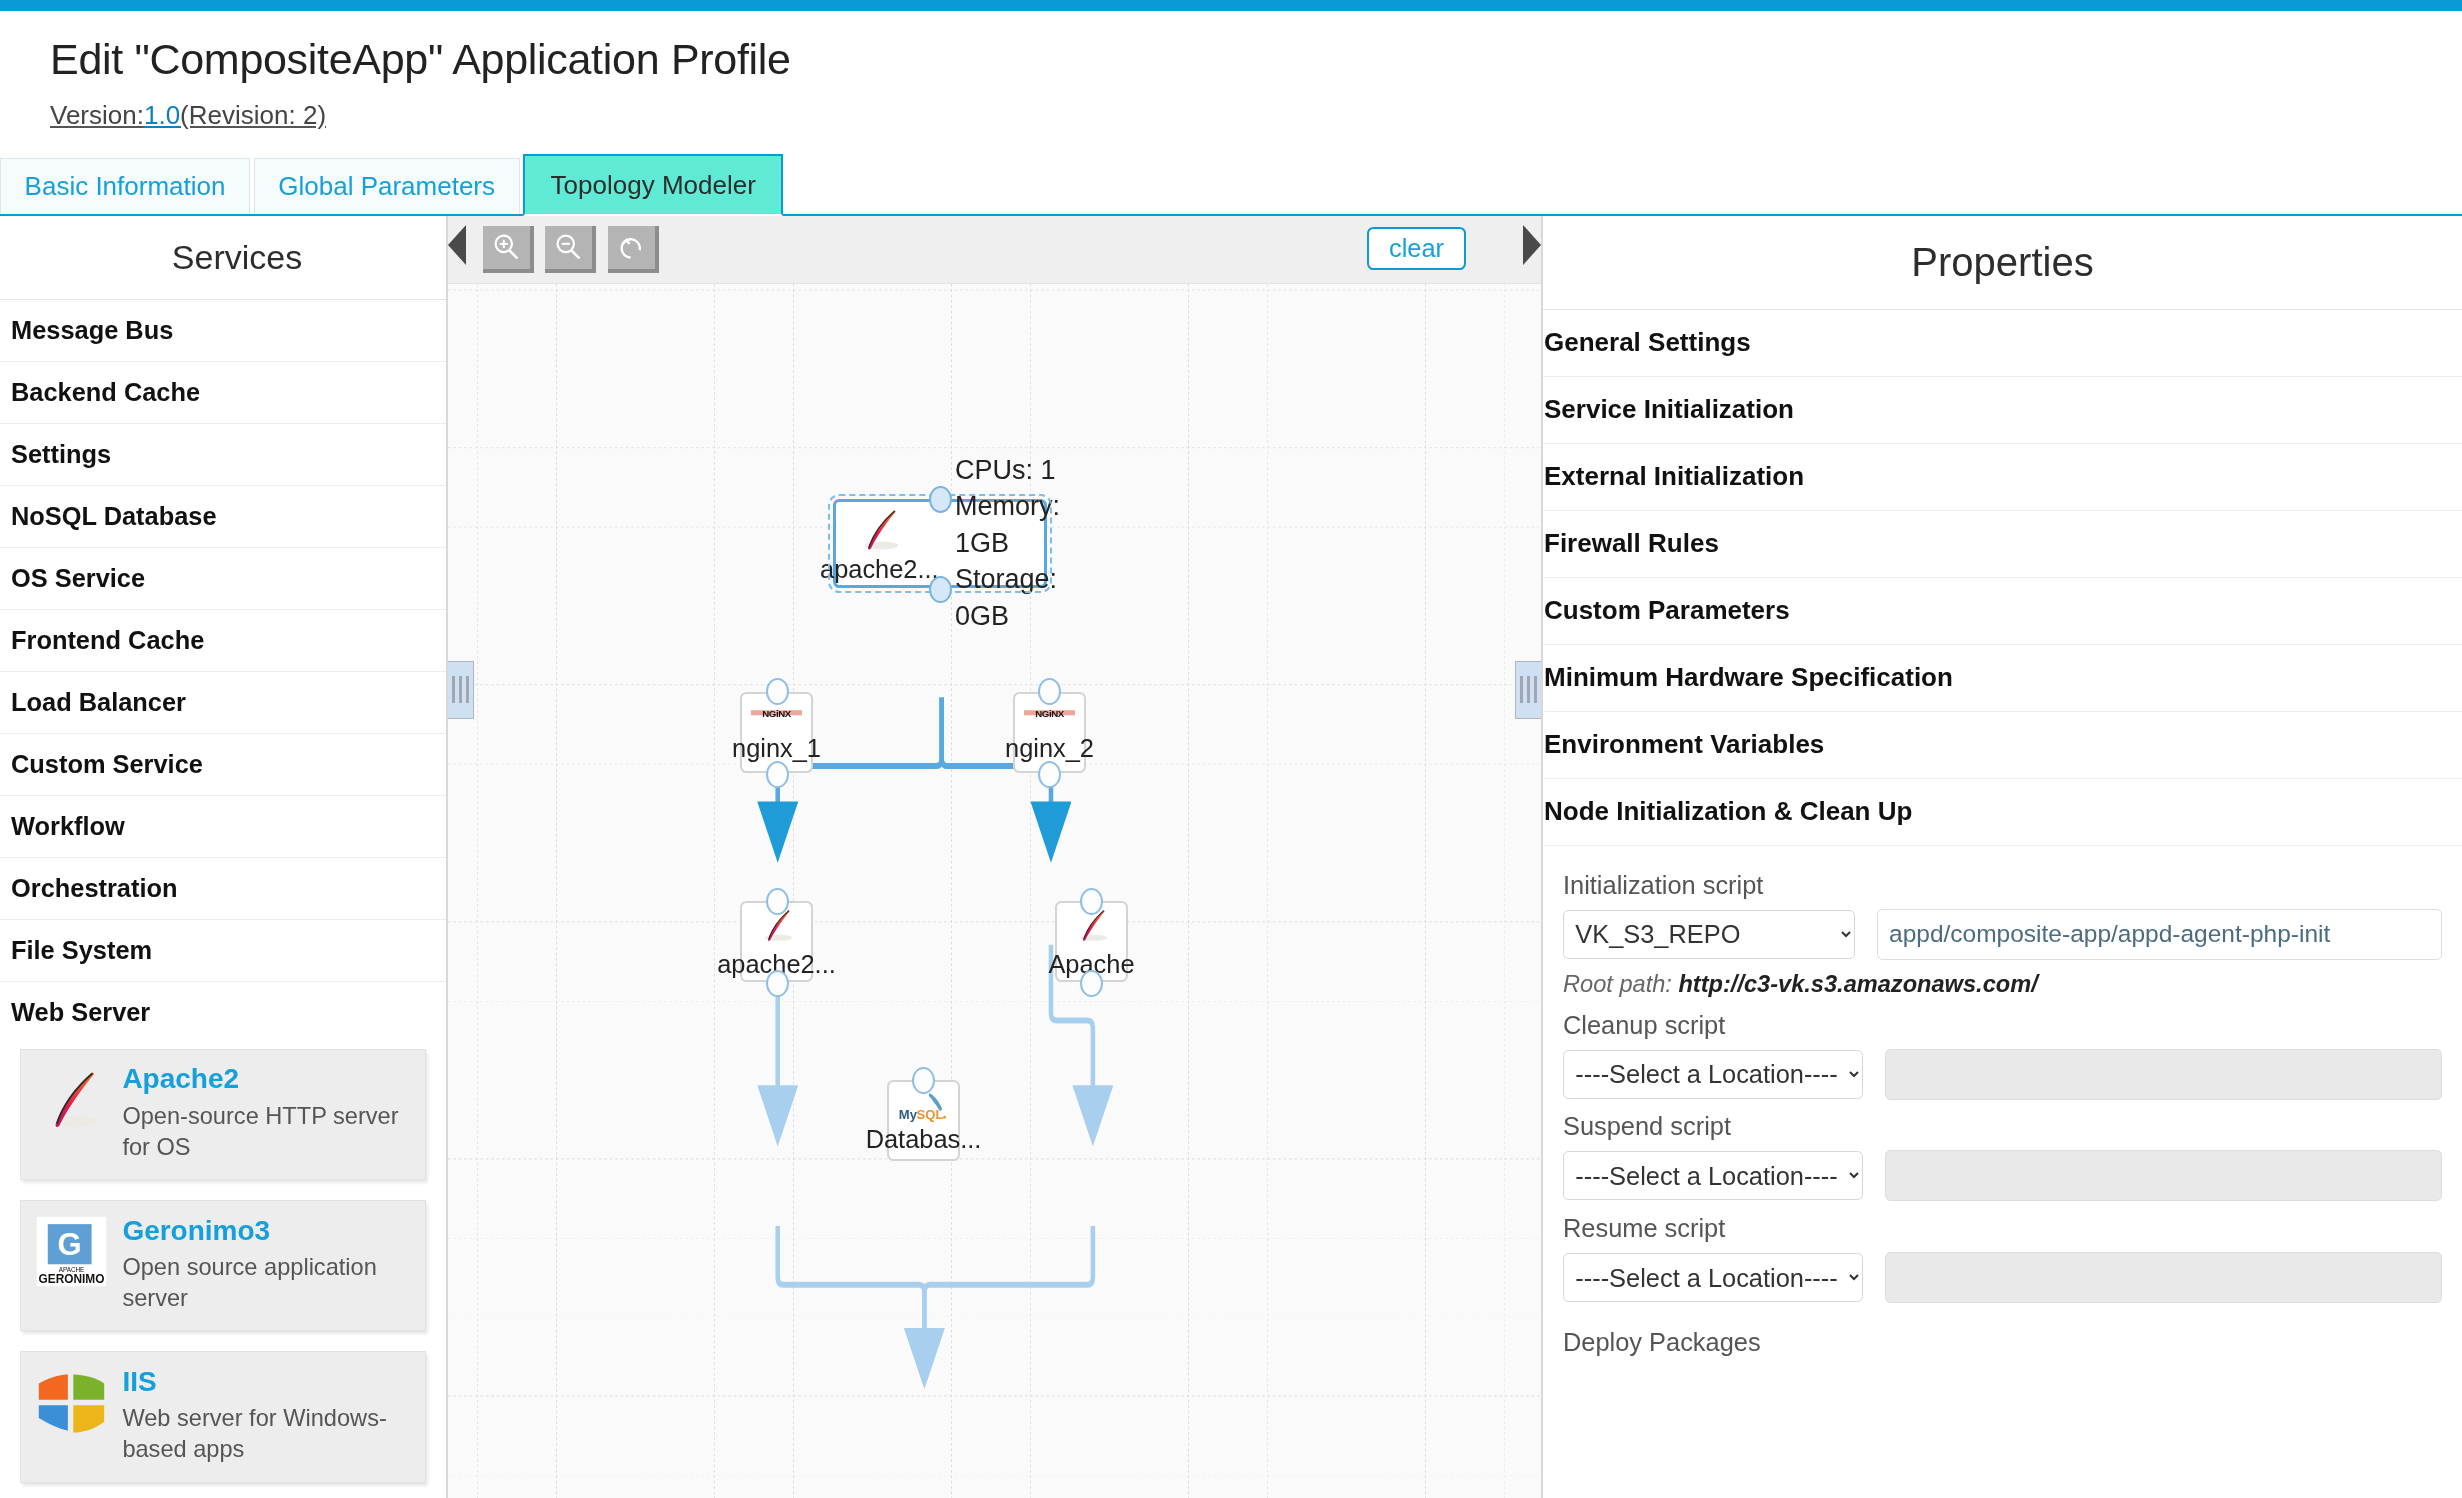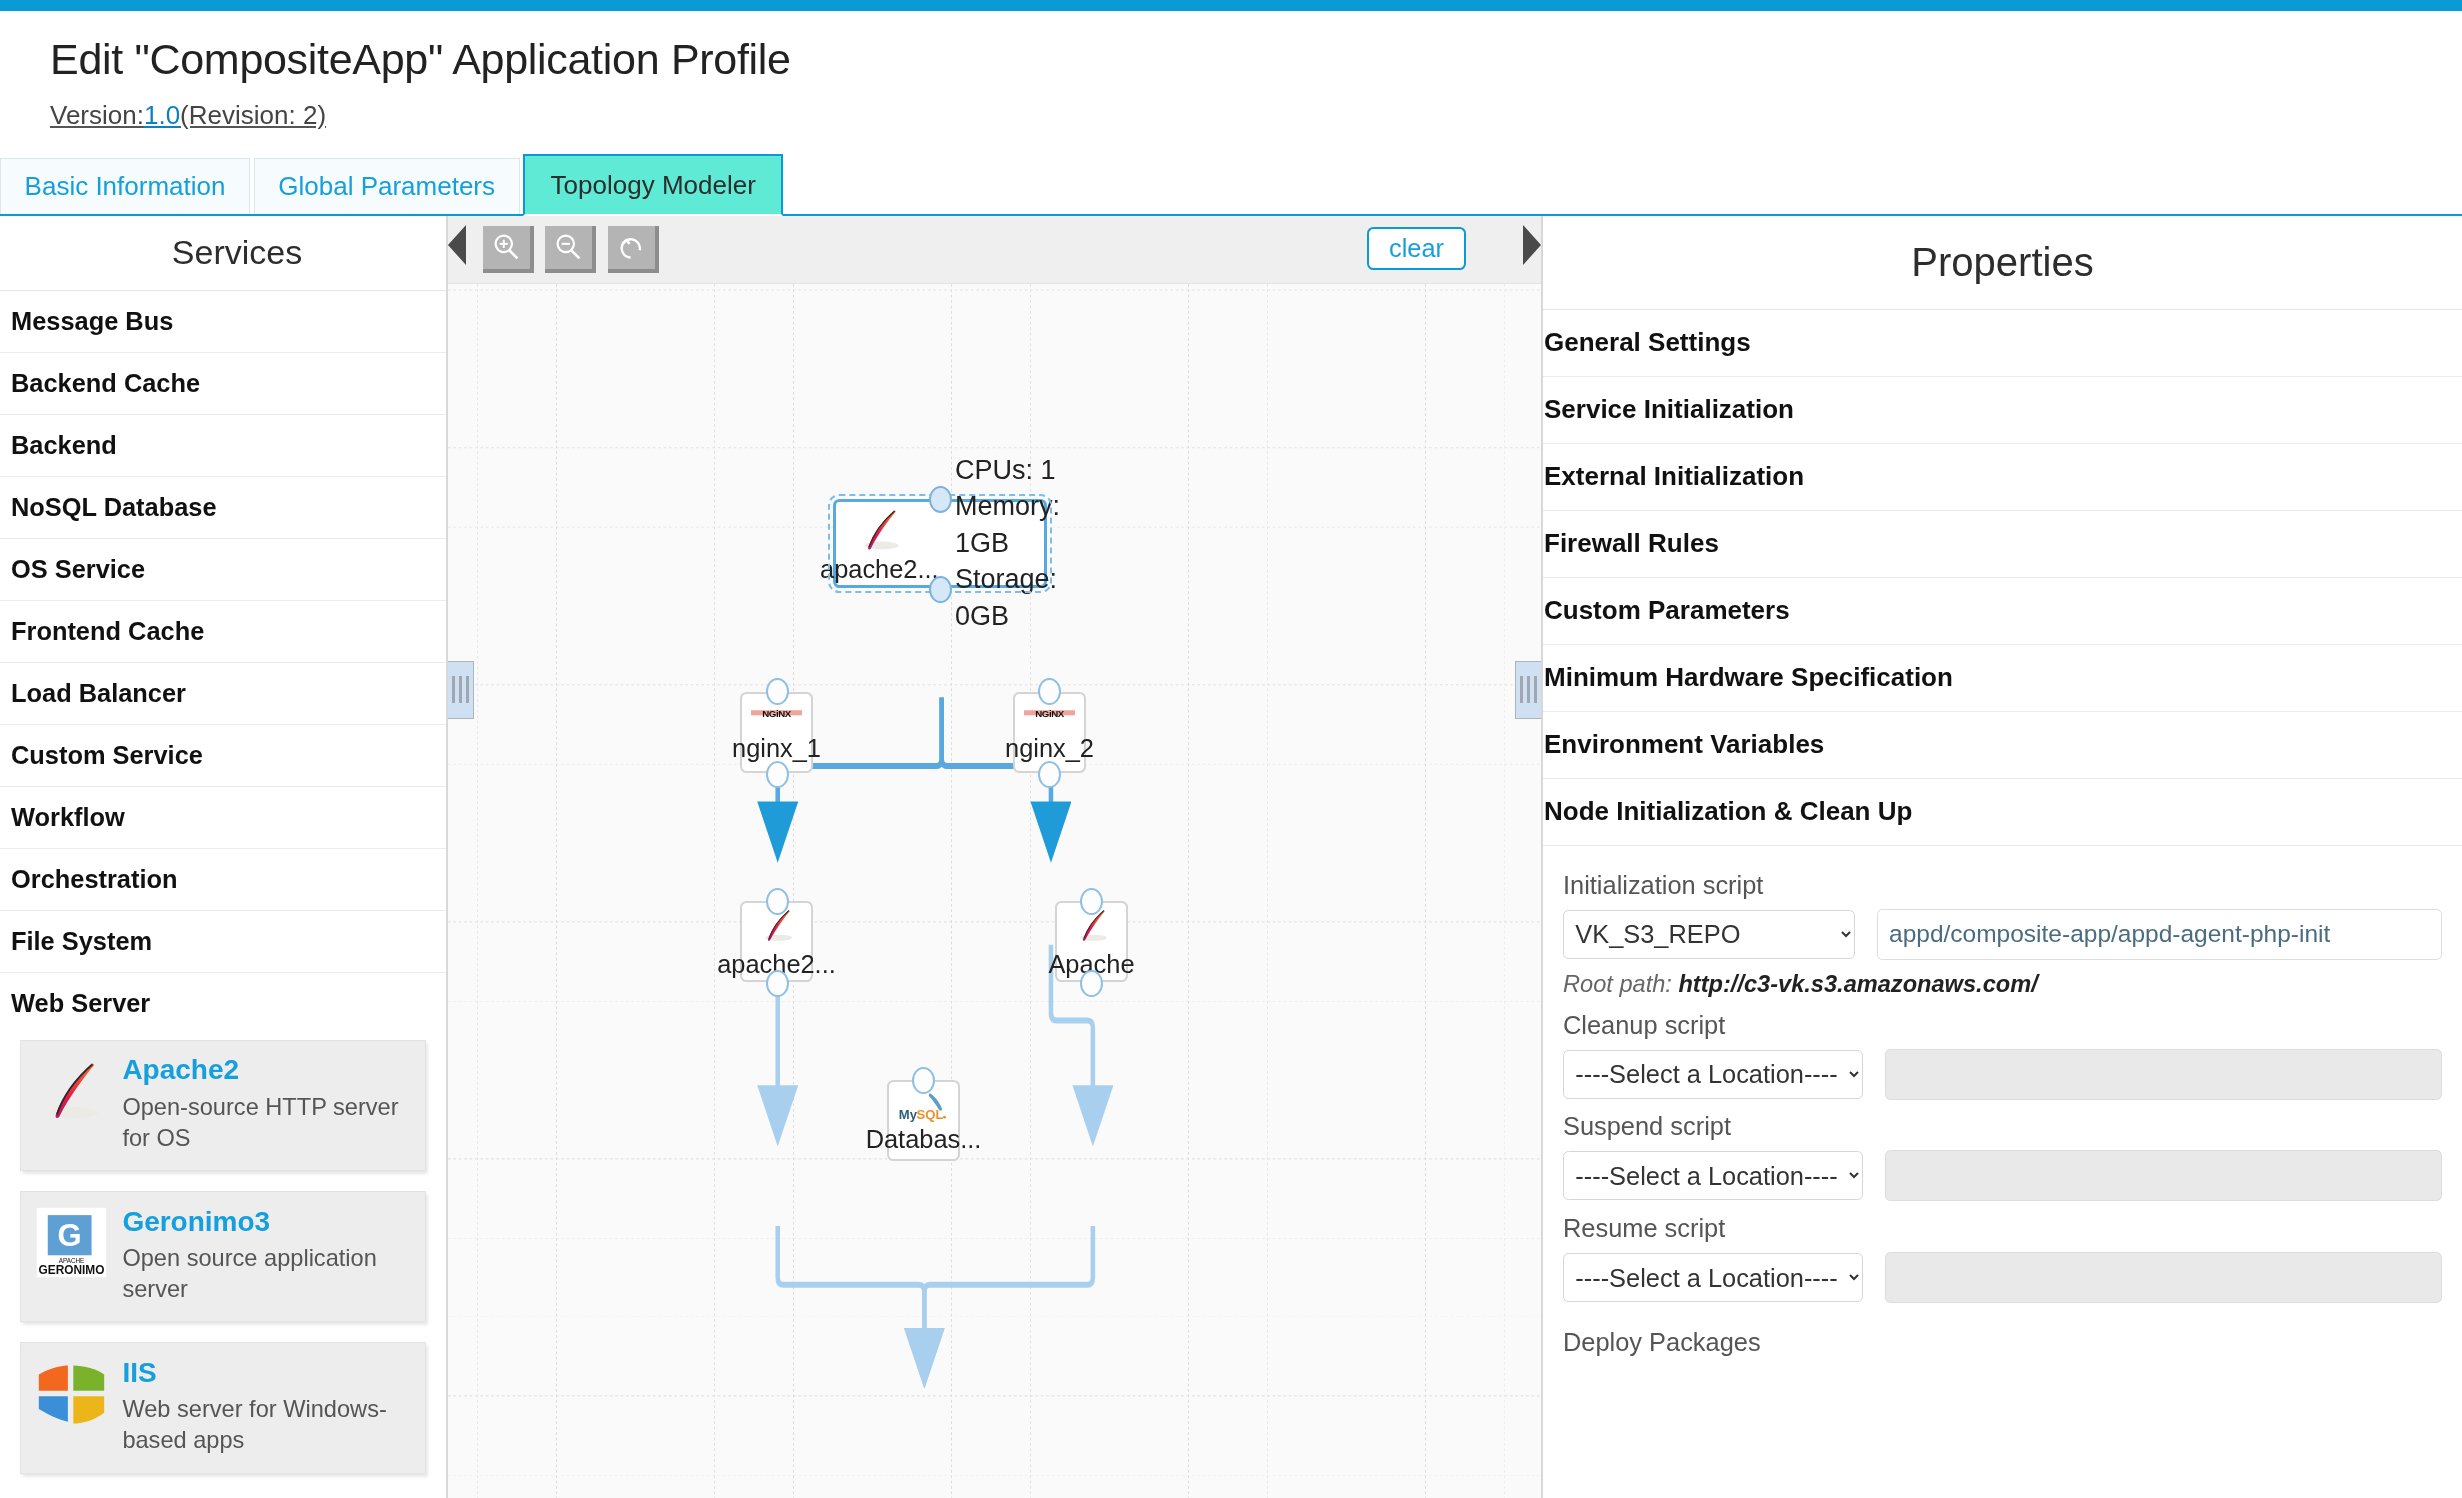--- a/index.html
+++ b/index.html
@@ -38,21 +38,21 @@
     border: 2.7px solid #0c9ad6; border-bottom: 2.7px solid #ffffff;
     margin-bottom: -2.7px; height: 62px; padding: 0 25.4px;
   }
 
   .body { display: flex; height: calc(1498px - 11px - 23.6px - 43px - 18px - 26px - 27px - 58px); }
 
   
   .sidebar { width: 448px; border-right: 2.7px solid #d8d8d8; background: #fff;
              overflow: hidden; position: relative; }
   .sidebar-title {
-    height: 75px; display: flex; align-items: center; justify-content: center;
+    height: 84px; display: flex; align-items: center; justify-content: center;
     font-size: 34px; color: #2d2d2d; border-bottom: 1.8px solid #e4e4e4; padding-left: 28px;
   }
   .svc-item {
     height: 62px; display: flex; align-items: center; padding-left: 11px;
     font-size: 25.4px; font-weight: bold; color: #111;
     border-bottom: 1.8px solid #ececec; cursor: pointer;
   }
   .svc-group-label {
     height: 62px; display: flex; align-items: center; padding-left: 11px;
     font-size: 25.4px; font-weight: bold; color: #111;
@@ -177,21 +177,21 @@
   <div class="tab">Global Parameters</div>
   <div class="tab active">Topology Modeler</div>
 </div>
 
 <div class="body">
 
   <div class="sidebar">
     <div class="sidebar-title">Services</div>
     <div class="svc-item">Message Bus</div>
     <div class="svc-item">Backend Cache</div>
-    <div class="svc-item">Backend</div>
+    <div class="svc-item">Settings</div>
     <div class="svc-item">NoSQL Database</div>
     <div class="svc-item">OS Service</div>
     <div class="svc-item">Frontend Cache</div>
     <div class="svc-item">Load Balancer</div>
     <div class="svc-item">Custom Service</div>
     <div class="svc-item">Workflow</div>
     <div class="svc-item">Orchestration</div>
     <div class="svc-item">File System</div>
     <div class="svc-group-label">Web Server</div>
 

